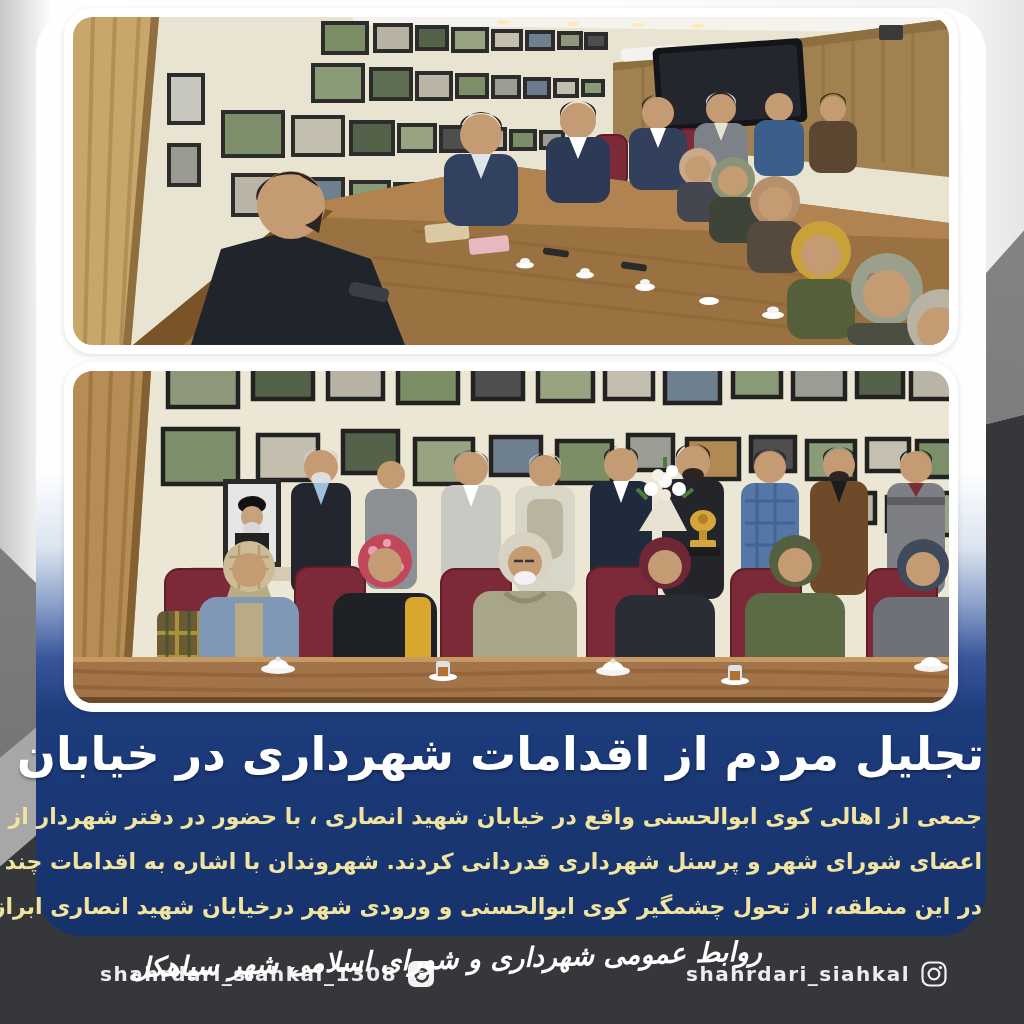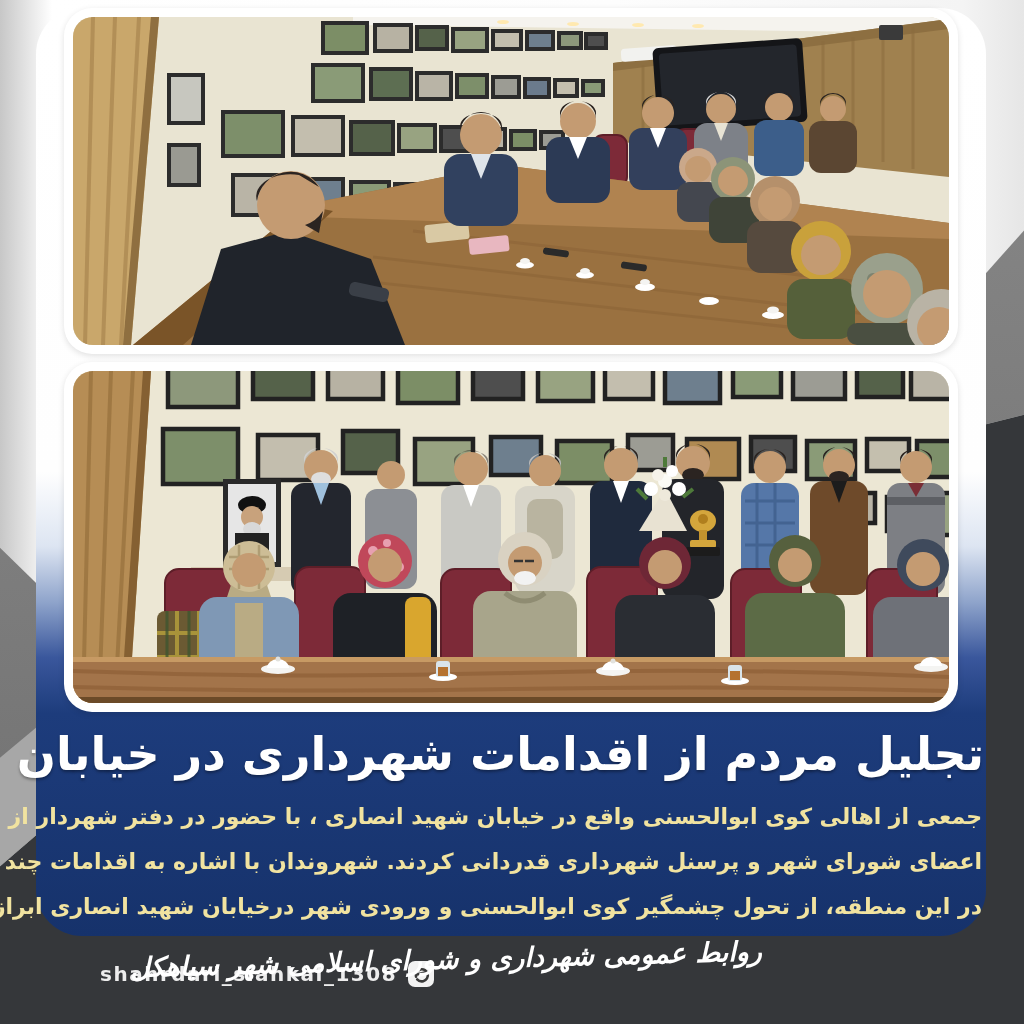--- a/index.html
+++ b/index.html
@@ -472,14 +472,24 @@
         <g transform="rotate(-14 14 14)">
           <path d="M8.5,15.5 a6,6 0 1 1 6,6 c-2.5,0 -4.5,-1.2 -5.5,-3.2" fill="none" stroke="#3a3a3a" stroke-width="2.6" stroke-linecap="round"></path>
           <path d="M9,13.5 h9" stroke="#3a3a3a" stroke-width="2.6" stroke-linecap="round"></path>
         </g>
       </svg>
     </span>
   </div>
 
   <div class="abs calligraphy" dir="rtl">روابط عمومی شهرداری و شورای اسلامی شهر سیاهکل</div>
 
+  <div class="abs footer-item footer-right">
+    <span>shahrdari_siahkal</span>
+    <span class="icon-box">
+      <svg viewBox="0 0 28 28" width="28" height="28">
+        <rect x="2.5" y="2.5" width="23" height="23" rx="7" fill="none" stroke="#f2f2f2" stroke-width="2.2"></rect>
+        <circle cx="14" cy="14" r="5.4" fill="none" stroke="#f2f2f2" stroke-width="2.2"></circle>
+        <circle cx="20.4" cy="7.6" r="1.7" fill="#f2f2f2"></circle>
+      </svg>
+    </span>
+  </div>
 
 </div>
 
 </body></html>

